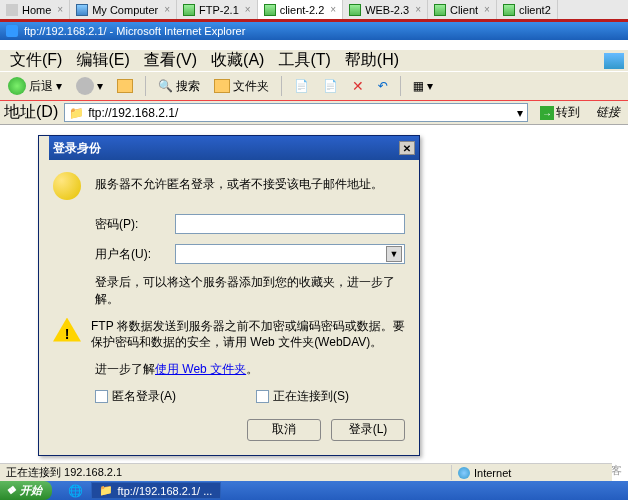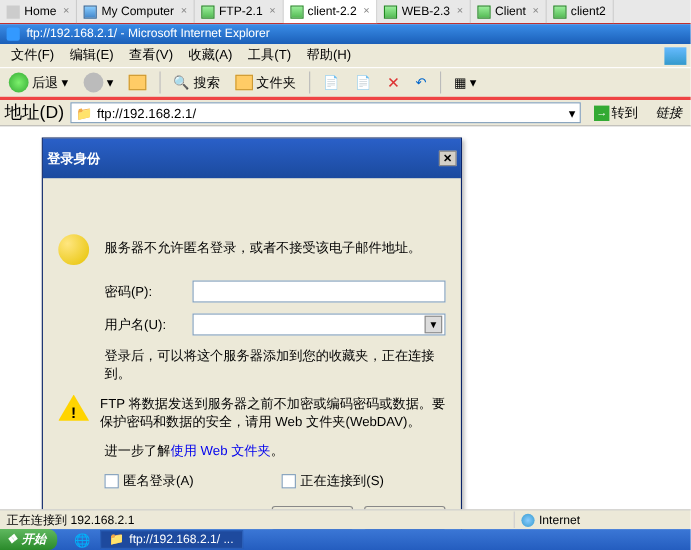--- a/index.html
+++ b/index.html
@@ -1,74 +1,74 @@
 <!DOCTYPE html>
 <html><head>
 <meta charset="utf-8">
 <style>
 * { box-sizing: border-box; margin: 0; padding: 0; font-family: "Microsoft YaHei", SimSun, Arial, sans-serif; }
 body { width: 628px; height: 500px; background: #fff; overflow: hidden; font-size: 12px; position: relative; }
 
-.vm-tabs { display: flex; background: #e8e8e8; height: 22px; border-bottom: 1px solid #b91c1c; }
+.vm-tabs { display: flex; background: #e8e8e8; height: 22px; border-bottom: 3px solid #b91c1c; }
 .vm-tab { display: flex; align-items: center; padding: 2px 6px; border-right: 1px solid #ccc; gap: 4px; font-size: 11px; cursor: pointer; }
 .vm-tab.active { background: #fff; }
 .vm-tab-close { color: #888; font-size: 10px; margin-left: 2px; }
 .vm-icon { width: 12px; height: 12px; display: inline-block; }
 .icon-pc { background: linear-gradient(#8cf, #48c); border: 1px solid #369; }
 .icon-win { background: linear-gradient(#9e9, #5b5); border: 1px solid #282; }
 .icon-home { background: #ccc; }
 
 .title-bar { height: 18px; background: linear-gradient(#3a8de8, #1b5fb8); color: #fff; display: flex; align-items: center; padding: 0 6px; font-size: 11px; gap: 6px; }
 .title-bar .ie-icon { width: 12px; height: 12px; background: #39f; border-radius: 2px; }
 
-.menu-bar { height: 21px; background: #ece9d8; display: flex; align-items: center; padding: 0 4px; gap: 2px; font-size: 12px; }
+.menu-bar { height: 21px; background: #ece9d8; display: flex; align-items: center; padding: 0 4px; gap: 2px; font-size: 16px; margin-top: 10px; }
 .menu-item { padding: 2px 6px; cursor: pointer; }
 .menu-bar .throbber { margin-left: auto; width: 20px; height: 16px; background: linear-gradient(#6bf,#39c); }
 
-.toolbar { height: 30px; background: #ece9d8; border-top: 1px solid #fff; border-bottom: 3px solid #ef4444; display: flex; align-items: center; padding: 0 4px; gap: 6px; }
+.toolbar { height: 30px; background: #ece9d8; border-top: 1px solid #fff; border-bottom: 1px solid #ef4444; display: flex; align-items: center; padding: 0 4px; gap: 6px; }
 .tb-btn { display: flex; align-items: center; gap: 3px; padding: 2px 4px; cursor: pointer; font-size: 12px; }
 .tb-icon { width: 18px; height: 18px; border-radius: 50%; display: inline-block; }
 .back-ico { background: radial-gradient(circle, #7cf06c, #3a3); }
 .fwd-ico { background: #bbb; }
 .stop-ico { color: #d33; font-size: 14px; }
 .folder-ico { width: 16px; height: 14px; background: #fc6; border: 1px solid #c93; }
 .sep { width: 1px; height: 20px; background: #bbb; margin: 0 2px; }
 
 .address-bar { height: 24px; background: #ece9d8; border-bottom: 1px solid #aaa; display: flex; align-items: center; padding: 0 4px; gap: 6px; }
 .address-label { font-size: 16px; }
 .address-input { flex: 1; height: 19px; border: 1px solid #7f9db9; background: #fff; padding: 0 4px; font-size: 12px; display: flex; align-items: center; gap: 4px; }
 .go-btn { padding: 2px 6px; display: flex; align-items: center; gap: 2px; cursor: pointer; }
 .go-arrow { width: 14px; height: 14px; background: #3a3; display: flex; align-items: center; justify-content: center; color: #fff; font-size: 10px; }
 .links-label { padding: 2px 4px; font-size: 12px; font-style: italic; }
 
 .content { position: relative; height: 348px; background: #fff; }
 
 .dialog { position: absolute; left: 38px; top: 10px; width: 382px; background: #ece9d8; border: 1px solid #0a246a; box-shadow: 2px 2px 4px rgba(0,0,0,0.3); }
-.dlg-title { height: 36px; background: linear-gradient(#2a60c8, #1b4a9e); color: #fff; display: flex; align-items: center; padding: 0 4px; justify-content: space-between; font-size: 12px; font-weight: bold; }
+.dlg-title { height: 24px; background: linear-gradient(#2a60c8, #1b4a9e); color: #fff; display: flex; align-items: center; padding: 0 4px; justify-content: space-between; font-size: 12px; font-weight: bold; margin-left: 10px; }
 .dlg-close { width: 16px; height: 14px; background: #d4d0c8; color: #000; display: flex; align-items: center; justify-content: center; border: 1px solid #888; font-size: 10px; cursor: pointer; }
-.dlg-body { padding: 12px 14px 14px 14px; font-size: 12px; margin-top: 39px; }
+.dlg-body { padding: 12px 14px 14px 14px; font-size: 12px; }
 .dlg-row { display: flex; margin-bottom: 10px; align-items: flex-start; gap: 10px; }
 .key-icon { width: 32px; height: 32px; flex-shrink: 0; position: relative; }
 .key-icon::before { content: ""; position: absolute; width: 28px; height: 28px; border-radius: 50%; background: radial-gradient(circle at 30% 30%, #ffe680, #e6c200); }
 .warn-icon { width: 28px; height: 24px; flex-shrink: 0; background: #ffd400; clip-path: polygon(50% 0, 100% 100%, 0 100%); display: flex; align-items: flex-end; justify-content: center; font-weight: bold; font-size: 14px; }
 .field-row { display: flex; align-items: center; margin-bottom: 10px; margin-left: 42px; }
 .field-label { width: 80px; }
 .field-value { flex: 1; }
 .combo { flex: 1; height: 20px; border: 1px solid #7f9db9; background: #fff; display: flex; align-items: center; justify-content: space-between; padding: 0 2px; }
 .combo-btn { width: 16px; height: 16px; background: #dcdcdc; border: 1px solid #888; display: flex; align-items: center; justify-content: center; font-size: 9px; cursor: pointer; }
 .text-input { flex: 1; height: 20px; border: 1px solid #7f9db9; background: #fff; padding: 0 2px; }
 .note-text { margin-left: 42px; margin-bottom: 10px; line-height: 1.4; }
-.link { color: #0000ee; cursor: pointer; }
+.link { color: #0000ee; text-decoration: underline; cursor: pointer; }
 .checks { display: flex; margin-left: 42px; margin-bottom: 14px; gap: 80px; }
 .check { display: flex; align-items: center; gap: 4px; }
 .checkbox { width: 13px; height: 13px; border: 1px solid #7f9db9; background: #fff; cursor: pointer; }
 .dlg-buttons { display: flex; justify-content: flex-end; gap: 10px; }
 .btn { min-width: 74px; height: 22px; background: #ece9d8; border: 1px solid #888; border-radius: 3px; cursor: pointer; font-size: 12px; }
 
-.status-bar { position: absolute; bottom: 19px; left: 0; right: 0; height: 18px; background: #ece9d8; border-top: 1px solid #ccc; display: flex; align-items: center; font-size: 11px; }
+.status-bar { position: absolute; bottom: 19px; left: 0; right: 16px; height: 18px; background: #ece9d8; border-top: 1px solid #ccc; display: flex; align-items: center; font-size: 11px; }
 .status-left { padding: 0 6px; flex: 1; border-right: 1px solid #ccc; }
 .status-right { padding: 0 6px; display: flex; align-items: flex-end; gap: 4px; width: 160px; }
 .globe { width: 12px; height: 12px; border-radius: 50%; background: radial-gradient(#8cf,#39c); }
 
 .taskbar { position: absolute; bottom: 0; left: 0; right: 0; height: 19px; background: linear-gradient(#3b77d6, #245dbf); display: flex; align-items: center; gap: 4px; }
 .start-btn { height: 19px; padding: 0 10px 0 6px; background: linear-gradient(#5fb85f, #2a8a2a); color: #fff; font-size: 11px; font-style: italic; font-weight: bold; display: flex; align-items: center; gap: 4px; border-radius: 0 8px 8px 0; cursor: pointer; }
 .task-btn { height: 17px; padding: 0 8px; background: #3d7be0; color: #fff; font-size: 11px; display: flex; align-items: center; gap: 4px; cursor: pointer; border: 1px solid #2a5fb8; }
 .task-btn.active { background: #1e4a9e; }
 
 .watermark { position: absolute; right: 6px; bottom: 22px; font-size: 11px; color: #999; }
@@ -199,21 +199,21 @@
         <span class="field-label">密码(P):</span>
         <div class="text-input"><span></span></div>
       </div>
       <div class="field-row">
         <span class="field-label">用户名(U):</span>
         <div class="combo">
           <span></span>
           <span class="combo-btn">▼</span>
         </div>
       </div>
-      <div class="note-text">登录后，可以将这个服务器添加到您的收藏夹，正在连接到。</div>
+      <div class="note-text">登录后，可以将这个服务器添加到您的收藏夹，进一步了解。</div>
       <div class="dlg-row">
         <div class="warn-icon">!</div>
         <div style="line-height:1.4">FTP 将数据发送到服务器之前不加密或编码密码或数据。要保护密码和数据的安全，请用 Web 文件夹(WebDAV)。</div>
       </div>
       <div class="note-text">
         <span>进一步了解</span><span class="link">使用 Web 文件夹</span><span>。</span>
       </div>
       <div class="checks">
         <label class="check">
             <span class="checkbox"></span>

